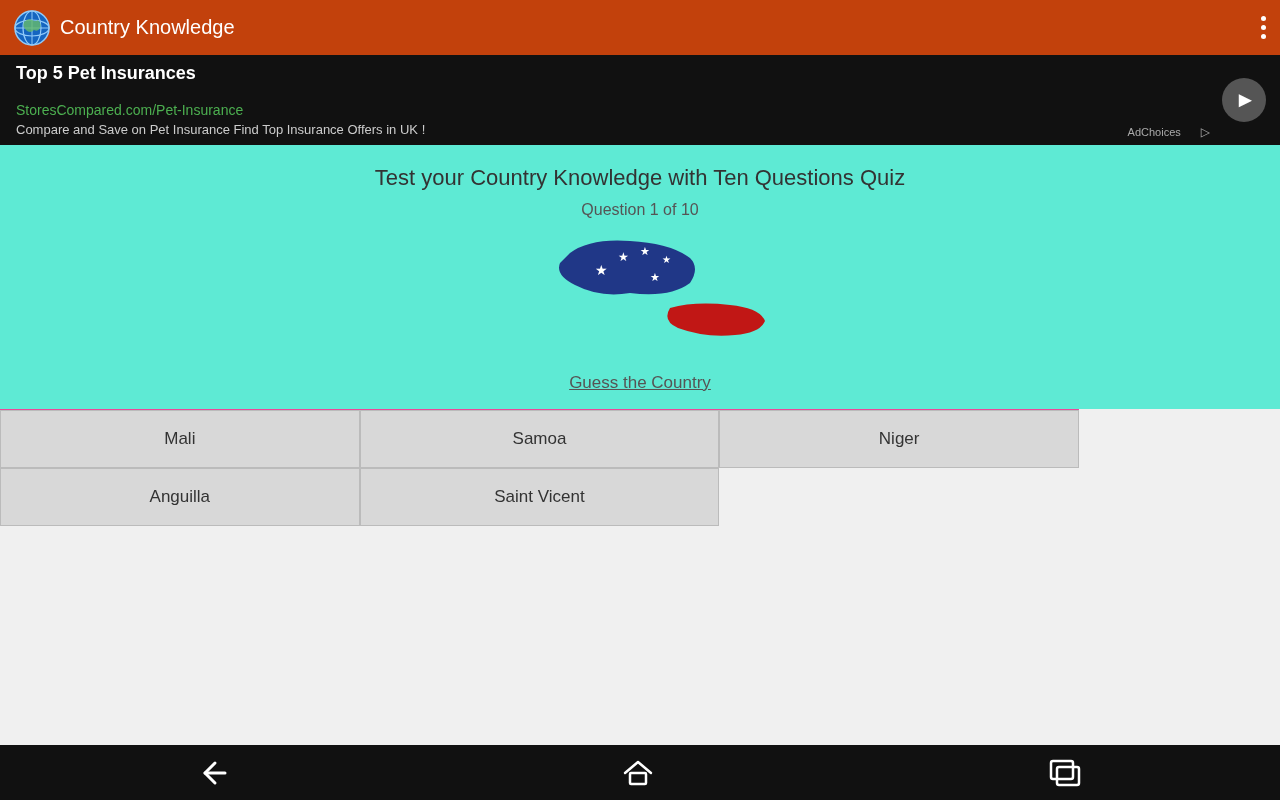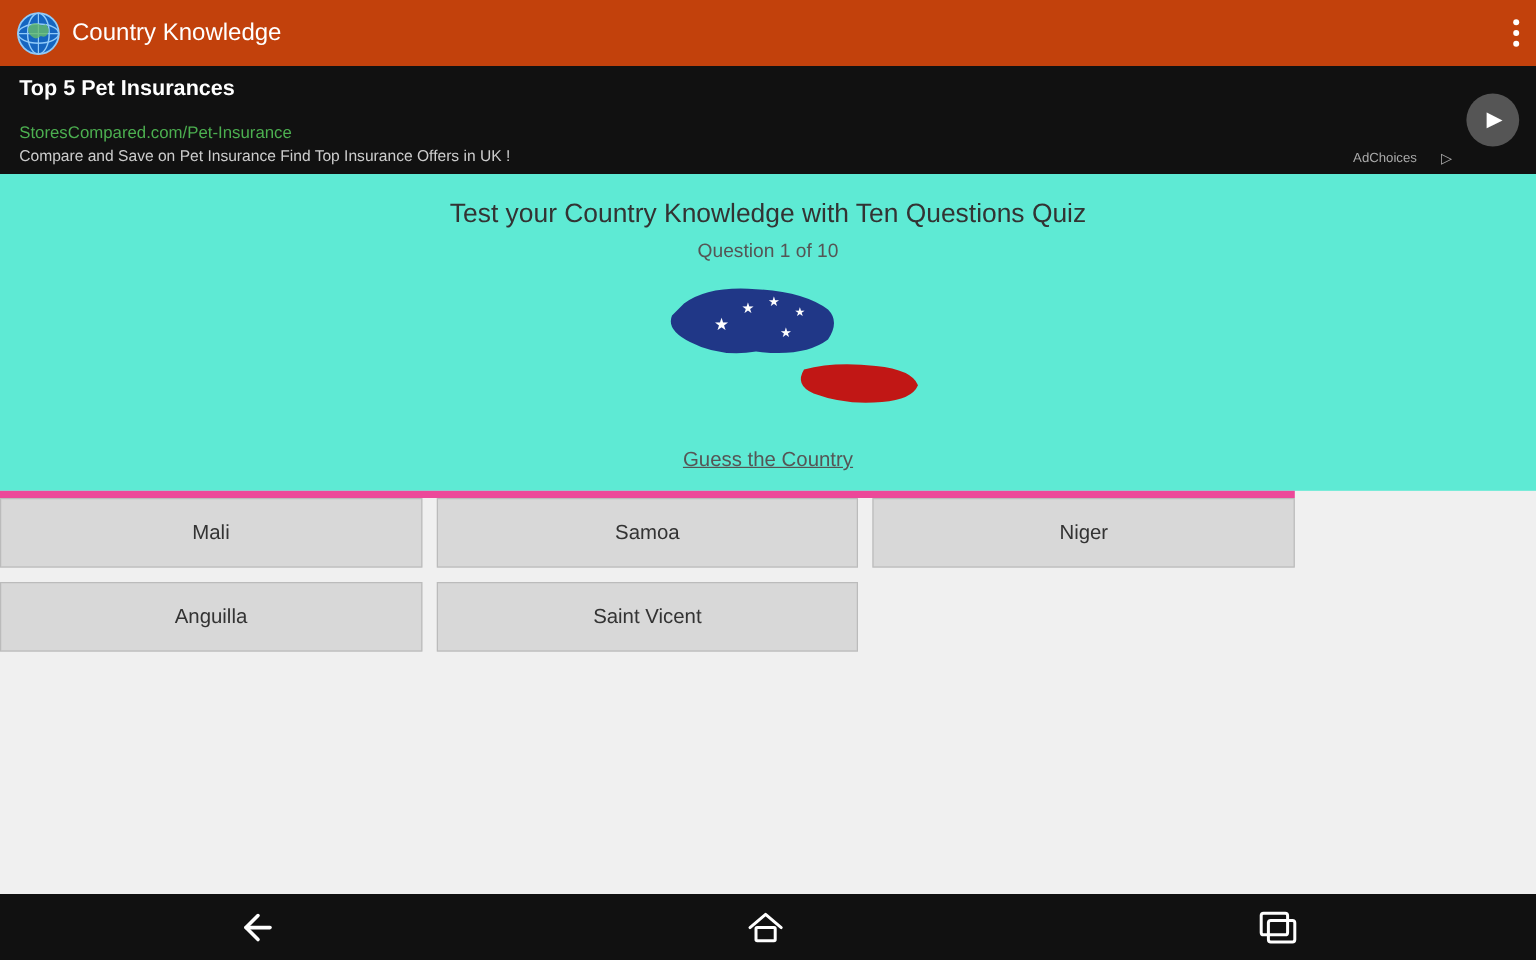--- a/index.html
+++ b/index.html
@@ -136,22 +136,22 @@
       text-align: center;
       margin-bottom: 16px;
       text-decoration: underline;
     }
 
     
     #answers {
       width: 1079px;
       display: grid;
       grid-template-columns: 1fr 1fr 1fr;
-      gap: 12px;
-      border-top: 6px solid #ec4899;
+      gap: 0;
+      border-top: 1px solid #ec4899;
     }
     .answer-btn {
       background: #d8d8d8;
       border: 1px solid #bbb;
       border-collapse: collapse;
       padding: 18px 10px;
       font-size: 17px;
       color: #333;
       text-align: center;
       cursor: pointer;

